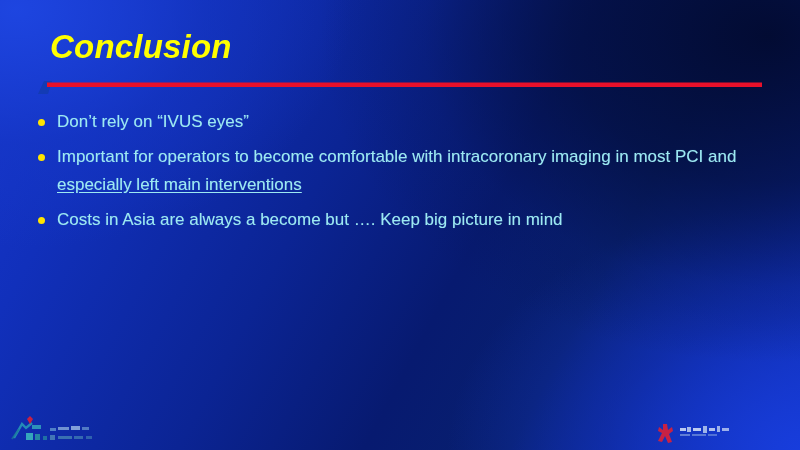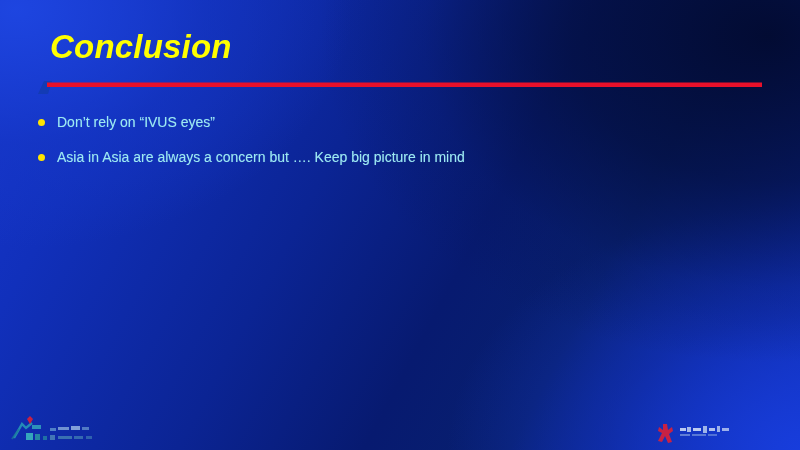--- a/index.html
+++ b/index.html
@@ -71,21 +71,21 @@
   .bullet-dot i {
     display: block;
     width: 7px;
     height: 7px;
     border-radius: 50%;
     background: #ffe400;
   }
   .bullet-text {
     flex: 1 1 auto;
     color: #9de9f2;
-    font-size: 14px;
+    font-size: 17px;
     line-height: 28px;
     text-shadow: 0 0 1px rgba(150,235,245,0.35);
   }
   .u { text-decoration: underline; text-underline-offset: 2px; }
 
   .logo {
     position: absolute;
     bottom: 4px;
     opacity: 0.92;
   }
@@ -111,26 +111,32 @@
 
     <div class="bullet-row">
       <span class="bullet-dot">
           <i></i>
         </span>
       <span class="bullet-text"><span>Don’t rely on “IVUS eyes”</span></span>
     </div>
 
 
 
+    <div class="bullet-row">
+      <span class="bullet-dot">
+          <i></i>
+        </span>
+      <span class="bullet-text"><span>Important for operators to become comfortable with intracoronary imaging in most PCI and </span><span class="u">especially left main interventions</span></span>
+    </div>
 
     <div class="bullet-row">
       <span class="bullet-dot">
           <i></i>
         </span>
-      <span class="bullet-text"><span>Asia in Asia are always a concern but …. Keep big picture in mind</span></span>
+      <span class="bullet-text"><span>Costs in Asia are always a become but …. Keep big picture in mind</span></span>
     </div>
 
   </div>
 
   <div class="logo" id="logo-left">
     <svg width="120" height="34" viewBox="0 0 120 34">
       <path d="M8 26 L16 12 L20 16 L26 11" stroke="#2aa6b8" stroke-width="2.4" fill="none" opacity="0.85"></path>
       <path d="M6 27 L13 17" stroke="#1d7f96" stroke-width="2" fill="none" opacity="0.7"></path>
       <path d="M21 7 l3 -3 l3 3 l-3 5 z" fill="#d8203a"></path>
       <rect x="26" y="13" width="9" height="4" fill="#3fc9c0" opacity="0.7"></rect>

